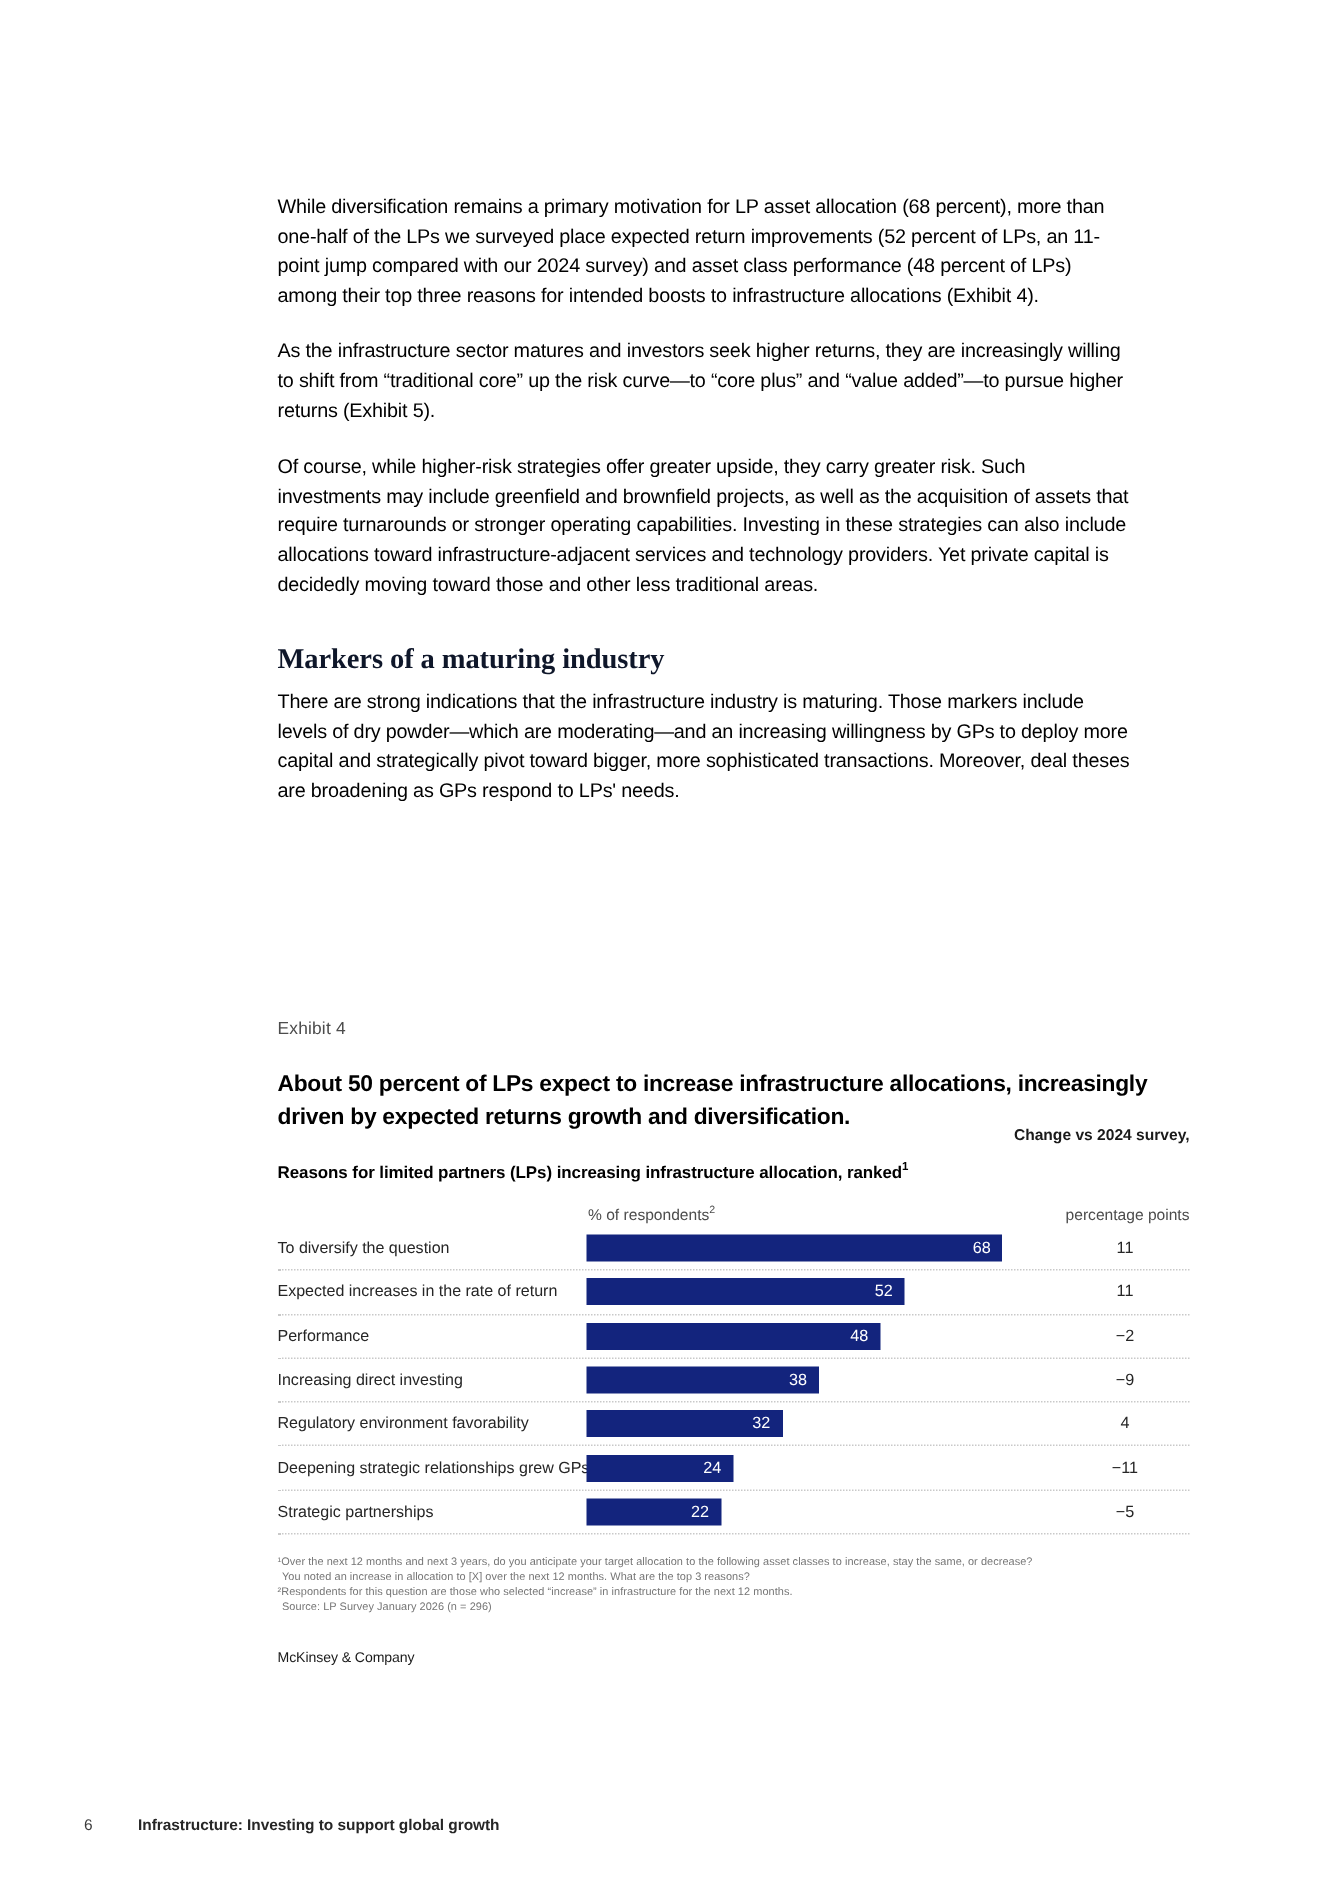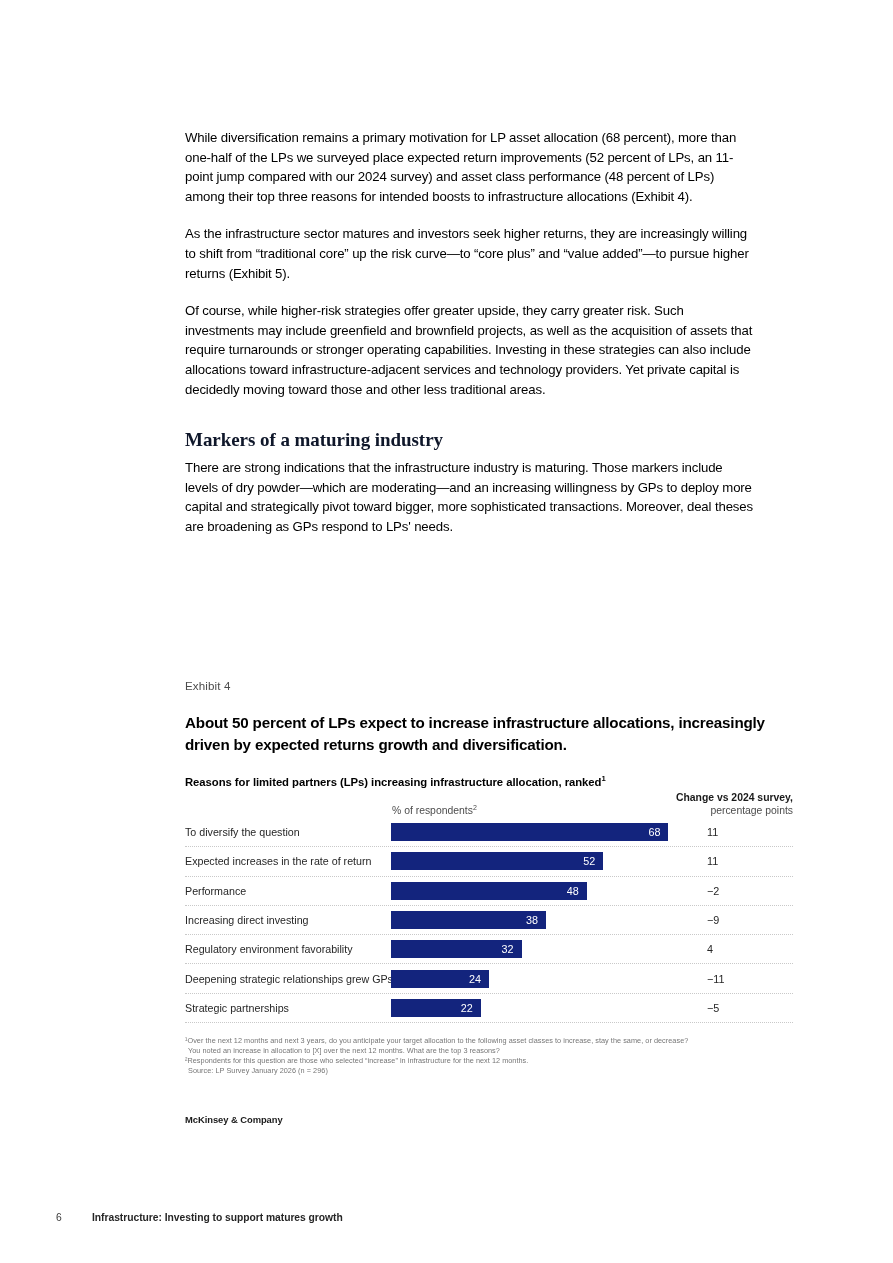--- a/index.html
+++ b/index.html
@@ -90,21 +90,21 @@
   .hdr-change {
     position: absolute;
     right: 0;
     bottom: 1px;
     text-align: right;
     font-size: 10.4px;
     line-height: 13px;
     color: #1a1a1a;
   }
   .hdr-change .l1 { font-weight: bold; }
-  .hdr-change .l2 { color: #4c4c4c; }
+  .hdr-change .l2 { color: #4c4c4c; margin-top: 40px; }
 
   .chart-rows { position: relative; }
 
   .chart-row {
     position: relative;
     height: 28.3px;
     border-top: 1px dotted #c9c9c9;
   }
   .chart-row:first-child { border-top: none; }
   .chart-row:last-child { border-bottom: 1px dotted #c9c9c9; }
@@ -142,42 +142,42 @@
     transform: translateY(-50%);
     font-size: 10.8px;
     color: #ffffff;
     font-weight: normal;
   }
 
   .row-change {
     position: absolute;
     right: 0;
     width: 86px;
-    text-align: left;
+    text-align: center;
     top: 50%;
     transform: translateY(-50%);
     font-size: 10.8px;
     color: #262626;
   }
 
   
   .footnotes {
     margin-top: 13px;
     font-size: 7.3px;
     line-height: 9.9px;
     color: #767676;
     letter-spacing: 0.005em;
   }
   .footnotes div { white-space: nowrap; }
   .fn-indent { padding-left: 3px; }
 
   .brand {
-    margin-top: 38px;
+    margin-top: 23px;
     font-size: 9.4px;
-    font-weight: bold;
+    font-weight: normal;
     color: #1a1a1a;
     letter-spacing: -0.005em;
   }
 
   
   .page-footer {
     position: absolute;
     left: 56px;
     top: 1212px;
     display: flex;
@@ -311,16 +311,16 @@
       <div class="fn-indent">You noted an increase in allocation to [X] over the next 12 months. What are the top 3 reasons?</div>
       <div>²Respondents for this question are those who selected “increase” in infrastructure for the next 12 months.</div>
       <div class="fn-indent">Source: LP Survey January 2026 (n = 296)</div>
     </div>
 
     <div class="brand">McKinsey &amp; Company</div>
   </div>
 
   <div class="page-footer">
     <div class="pf-number">6</div>
-    <div class="pf-title">Infrastructure: Investing to support matures growth</div>
+    <div class="pf-title">Infrastructure: Investing to support global growth</div>
   </div>
 
 </div>
 
 </body></html>

